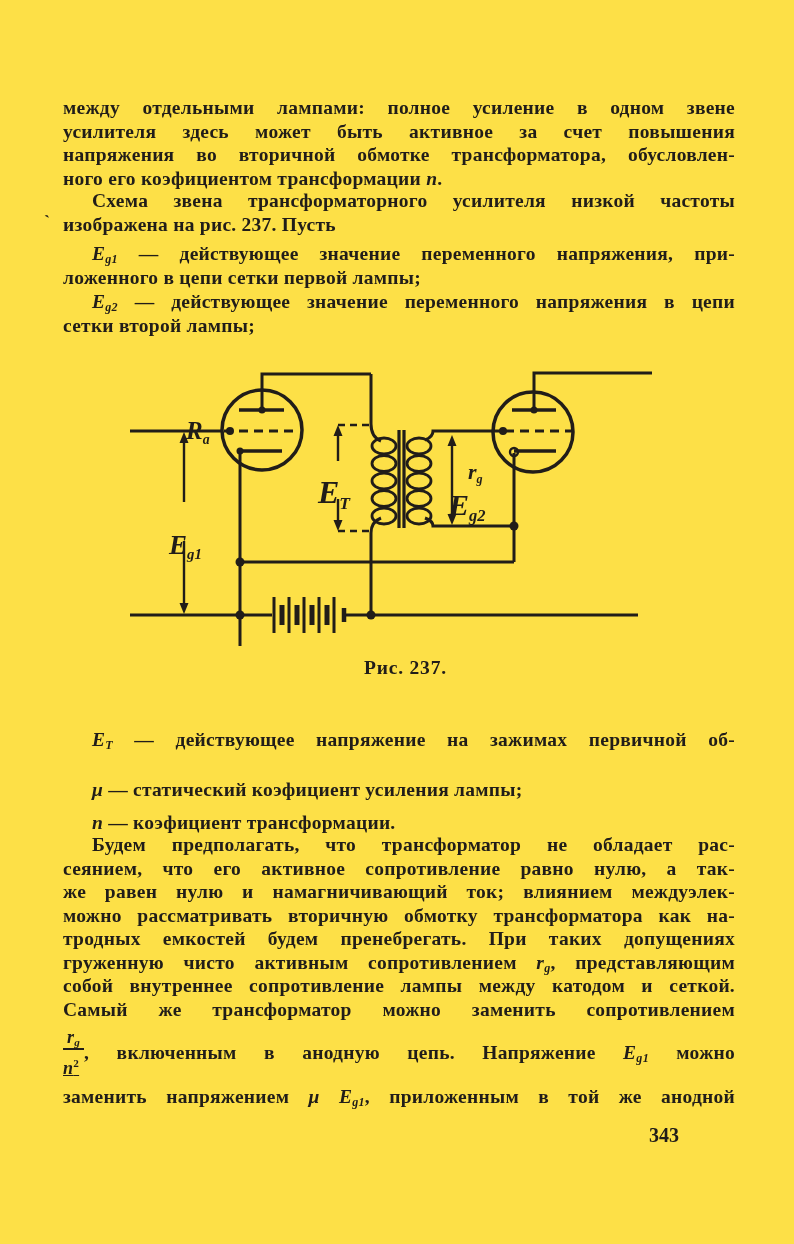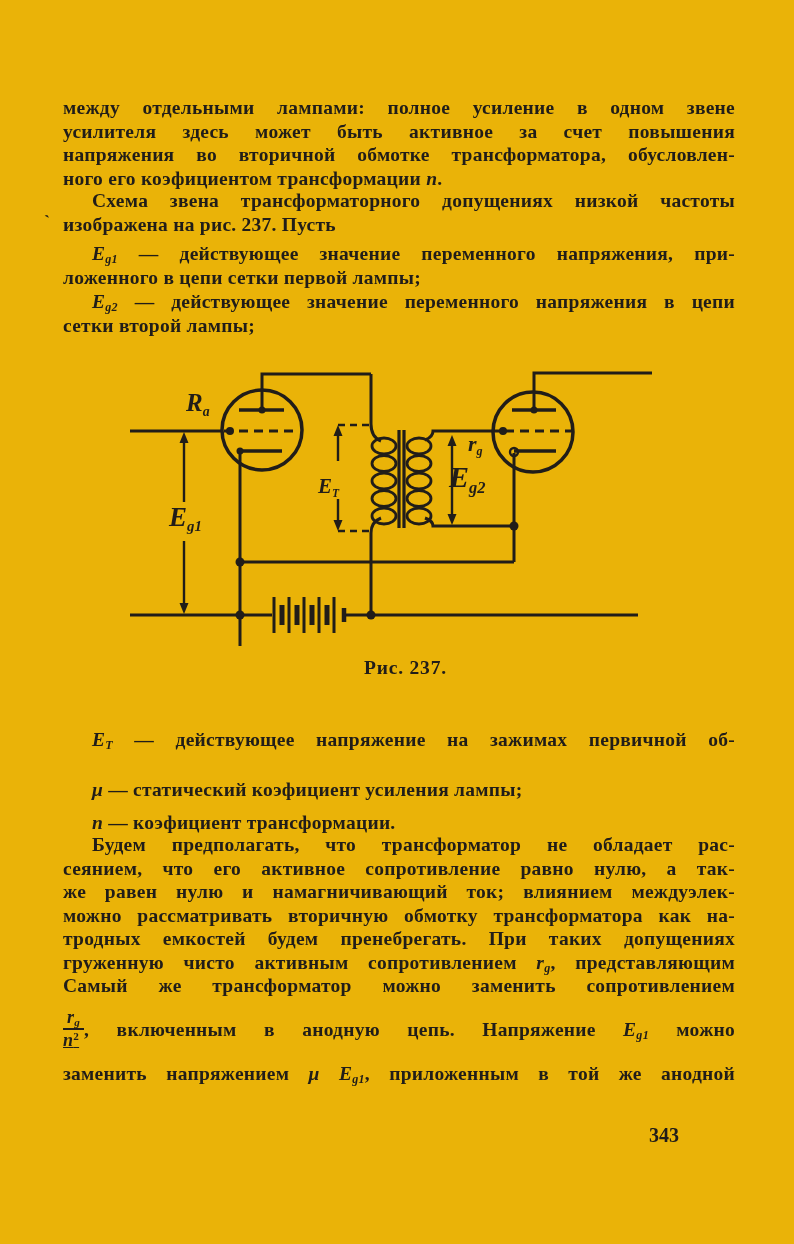--- a/index.html
+++ b/index.html
@@ -1,48 +1,48 @@
 <!DOCTYPE html>
 <html><head>
 <meta charset="utf-8">
 <style>
   html,body{margin:0;padding:0;background:#fdfdfb;}
-  .page{position:relative;width:794px;height:1244px;background:#eab308;
+  .page{position:relative;width:794px;height:1244px;background:#fde047;
         font-family:"Liberation Serif","DejaVu Serif",serif;color:#211d19;overflow:hidden;}
   .para{position:absolute;left:63px;width:672px;font-size:19.5px;font-weight:700;letter-spacing:.25px;}
   .line{height:23.5px;line-height:23.5px;text-align:justify;text-align-last:justify;white-space:normal;}
   .line.short{text-align-last:left;}
   .line.indent{text-indent:29px;}
   .line.tall{height:64px;line-height:64px;}
   i{font-style:italic;}
   sub{font-size:62%;line-height:0;position:relative;top:.28em;vertical-align:baseline;font-style:italic;}
   sup{font-size:62%;line-height:0;position:relative;top:-.55em;vertical-align:baseline;}
   .frac{display:inline-block;vertical-align:middle;line-height:1.05;text-align:center;font-size:18px;margin-top:-4px;}
   .fnum{display:block;border-bottom:2px solid currentColor;padding:0 4px 1px;}
-  .fden{display:block;padding-top:1px;text-decoration:underline;}
+  .fden{display:block;padding-top:9px;text-decoration:underline;}
   .caption{position:absolute;left:364px;top:657px;font-size:19.5px;font-weight:700;letter-spacing:.8px;text-align:center;}
   .pagenum{position:absolute;left:649px;top:1124px;font-size:20px;font-weight:700;}
   .artifact{position:absolute;left:45px;top:212px;font-size:17px;font-weight:700;transform:rotate(-8deg);}
-  .flabel{position:absolute;font-weight:700;line-height:1;}
+  .flabel{position:absolute;font-weight:700;line-height:1;margin-top:28px;}
   .flabel sub{font-size:55%;top:.35em;}
   svg.diagram{position:absolute;left:0;top:0;}
 </style>
 </head>
 <body>
 
 <div class="page">
 
   <div class="para" style="top:96px">
       <div class="line">между отдельными лампами: полное усиление в одном звене</div>
       <div class="line">усилителя здесь может быть активное за счет повышения</div>
       <div class="line">напряжения во вторичной обмотке трансформатора, обусловлен-</div>
       <div class="line short">ного его коэфициентом трансформации <i>n</i>.</div>
     </div>
   <div class="para" style="top:189px">
-      <div class="line indent">Схема звена трансформаторного допущениях низкой частоты</div>
+      <div class="line indent">Схема звена трансформаторного усилителя низкой частоты</div>
       <div class="line short">изображена на рис. 237. Пусть</div>
     </div>
   <div class="para" style="top:242px">
       <div class="line indent"><i>E</i><sub>g1</sub> — действующее значение переменного напряжения, при-</div>
       <div class="line short">ложенного в цепи сетки первой лампы;</div>
     </div>
   <div class="para" style="top:290px">
       <div class="line indent"><i>E</i><sub>g2</sub> — действующее значение переменного напряжения в цепи</div>
       <div class="line short">сетки второй лампы;</div>
     </div>
@@ -55,20 +55,21 @@
   <div class="para" style="top:811px">
       <div class="line indent short"><i>n</i> — коэфициент трансформации.</div>
     </div>
   <div class="para" style="top:833px">
       <div class="line indent">Будем предполагать, что трансформатор не обладает рас-</div>
       <div class="line">сеянием, что его активное сопротивление равно нулю, а так-</div>
       <div class="line">же равен нулю и намагничивающий ток; влиянием междуэлек-</div>
       <div class="line">можно рассматривать вторичную обмотку трансформатора как на-</div>
       <div class="line">тродных емкостей будем пренебрегать. При таких допущениях</div>
       <div class="line">груженную чисто активным сопротивлением <i>r</i><sub>g</sub>, представляющим</div>
+      <div class="line">собой внутреннее сопротивление лампы между катодом и сеткой.</div>
       <div class="line">Самый же трансформатор можно заменить сопротивлением</div>
       <div class="line tall"><span class="frac"><span class="fnum"><i>r</i><sub>g</sub></span><span class="fden"><i>n</i><sup>2</sup></span></span>, включенным в анодную цепь. Напряжение <i>E</i><sub>g1</sub> можно</div>
       <div class="line">заменить напряжением <i>μ E</i><sub>g1</sub>, приложенным в той же анодной</div>
     </div>
 
   <div class="artifact">`</div>
 
   <svg class="diagram" width="794" height="1244" viewBox="0 0 794 1244" fill="none" stroke="#211d19" stroke-width="3" stroke-linecap="butt">
 
     <g>
@@ -159,20 +160,20 @@
 
     <g stroke-width="2.4">
       <path d="M452 442 V518"></path>
       <polygon points="452,435 447.5,446 456.5,446" fill="#211d19" stroke="none"></polygon>
       <polygon points="452,525 447.5,514 456.5,514" fill="#211d19" stroke="none"></polygon>
     </g>
   </svg>
 
   <div class="flabel" style="left:186px;top:390px;font-size:25px;"><i>R</i><sub>a</sub></div>
   <div class="flabel" style="left:169px;top:504px;font-size:27px;"><i>E</i><sub>g1</sub></div>
-  <div class="flabel" style="left:318px;top:476px;font-size:21px;"><i>E</i><sub>T</sub></div>
+  <div class="flabel" style="left:318px;top:448px;font-size:32px;"><i>E</i><sub>T</sub></div>
   <div class="flabel" style="left:449px;top:462px;font-size:30px;"><i>E</i><sub>g2</sub></div>
   <div class="flabel" style="left:468px;top:433px;font-size:22px;"><i>r</i><sub>g</sub></div>
 
   <div class="caption">Рис. 237.</div>
 
   <div class="pagenum">343</div>
 </div>
 
 </body></html>

